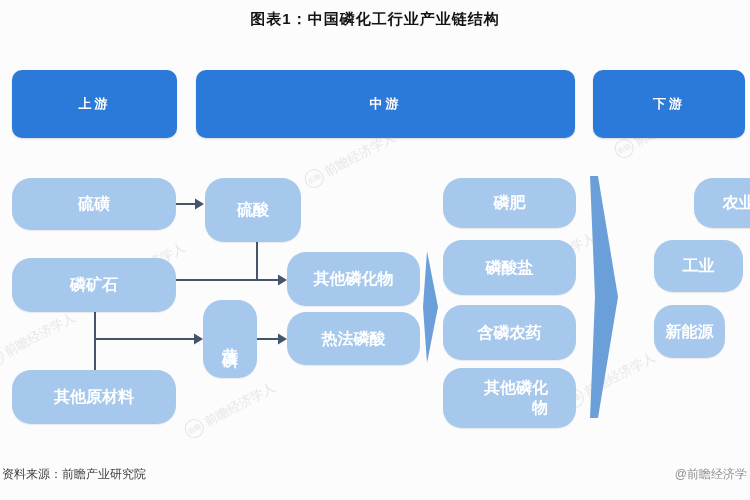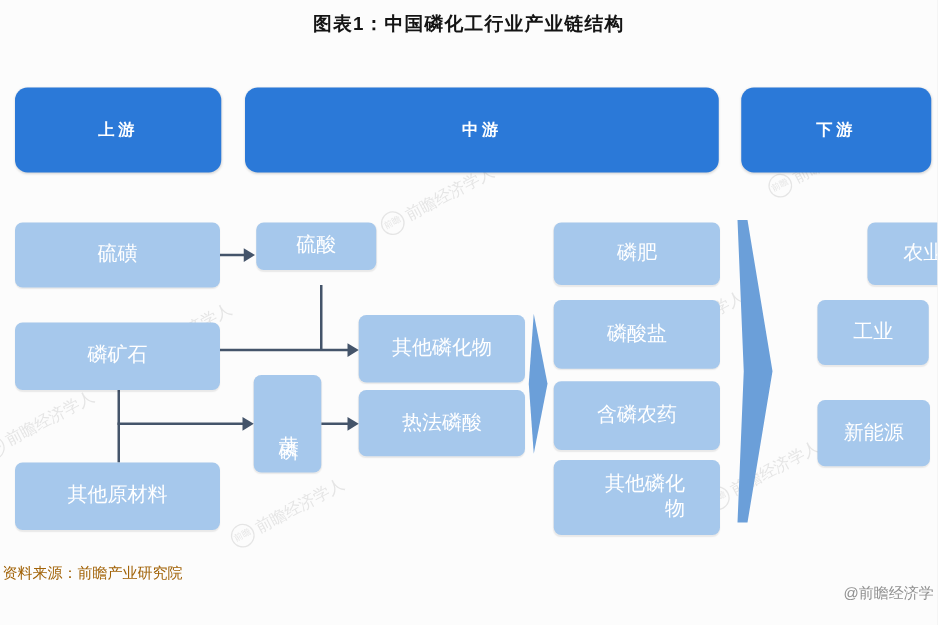--- a/index.html
+++ b/index.html
@@ -7,42 +7,42 @@
   .stage{position:relative;width:750px;height:500px;background:#fcfcfc;overflow:hidden;margin:0 auto;}
   .title{position:absolute;top:10px;left:0;width:750px;text-align:center;
          font-size:15px;font-weight:bold;color:#141414;letter-spacing:1px;}
   .hdr{position:absolute;height:68px;background:#2b79d8;border-radius:10px;
        color:#ffffff;font-size:13px;font-weight:bold;letter-spacing:3px;
        display:flex;align-items:center;justify-content:center;
        box-shadow:0 1px 2px rgba(0,0,0,.15);}
   .hdr-up{left:12px;top:70px;width:165px;}
   .hdr-mid{left:196px;top:70px;width:379px;}
   .hdr-down{left:593px;top:70px;width:152px;}
-  .box{position:absolute;background:#a6c8ec;border-radius:6px;color:#ffffff;
-       font-size:16px;font-weight:normal;display:flex;align-items:center;
+  .box{position:absolute;background:#a6c8ec;border-radius:19px;color:#ffffff;
+       font-size:16px;font-weight:bold;display:flex;align-items:center;
        justify-content:center;text-align:center;line-height:1.25;
        box-shadow:0 1px 1px rgba(0,0,0,.08);}
   .b-sulfur{left:12px;top:178px;width:164px;height:52px;}
   .b-rock{left:12px;top:258px;width:164px;height:54px;}
   .b-other-raw{left:12px;top:370px;width:164px;height:54px;}
-  .b-sulfuric{left:205px;top:178px;width:96px;height:38px;text-align:center;}
+  .b-sulfuric{left:205px;top:178px;width:96px;height:64px;text-align:center;}
   .b-yellow{left:203px;top:300px;width:54px;height:78px;
             writing-mode:vertical-rl;text-orientation:upright;letter-spacing:4px;}
   .b-wet{left:287px;top:252px;width:133px;height:54px;}
   .b-thermal{left:287px;top:312px;width:133px;height:53px;}
   .b-fert{left:443px;top:178px;width:133px;height:50px;}
   .b-salts{left:443px;top:240px;width:133px;height:55px;}
   .b-pest{left:443px;top:305px;width:133px;height:55px;}
   .b-otherp{left:443px;top:368px;width:133px;height:60px;padding:0 28px;box-sizing:border-box;text-align:right;}
   .b-agri{left:654px;top:178px;width:89px;height:50px;margin-left:40px;}
   .b-indus{left:654px;top:240px;width:89px;height:52px;}
-  .b-newen{left:654px;top:320px;width:90px;height:53px;}
+  .b-newen{left:654px;top:305px;width:71px;height:53px;}
   .b-food{left:654px;top:368px;width:89px;height:52px;}
   svg.links{position:absolute;left:0;top:0;pointer-events:none;}
-  .footer-src{position:absolute;left:2px;top:450px;font-size:12px;color:#a16207;}
+  .footer-src{position:absolute;left:2px;top:466px;font-size:12px;color:#404040;}
   .footer-credit{position:absolute;right:3px;top:466px;font-size:12px;color:#8f8f8f;}
   .wm{position:absolute;display:flex;align-items:center;gap:3px;color:#c3c3c3;
       opacity:.4;font-size:13px;transform:rotate(-28deg);white-space:nowrap;}
   .wm .ring{display:inline-flex;align-items:center;justify-content:center;
       width:17px;height:17px;border:1px solid #c3c3c3;border-radius:50%;
       font-size:7px;line-height:1;}
 </style>
 </head>
 <body>
 

